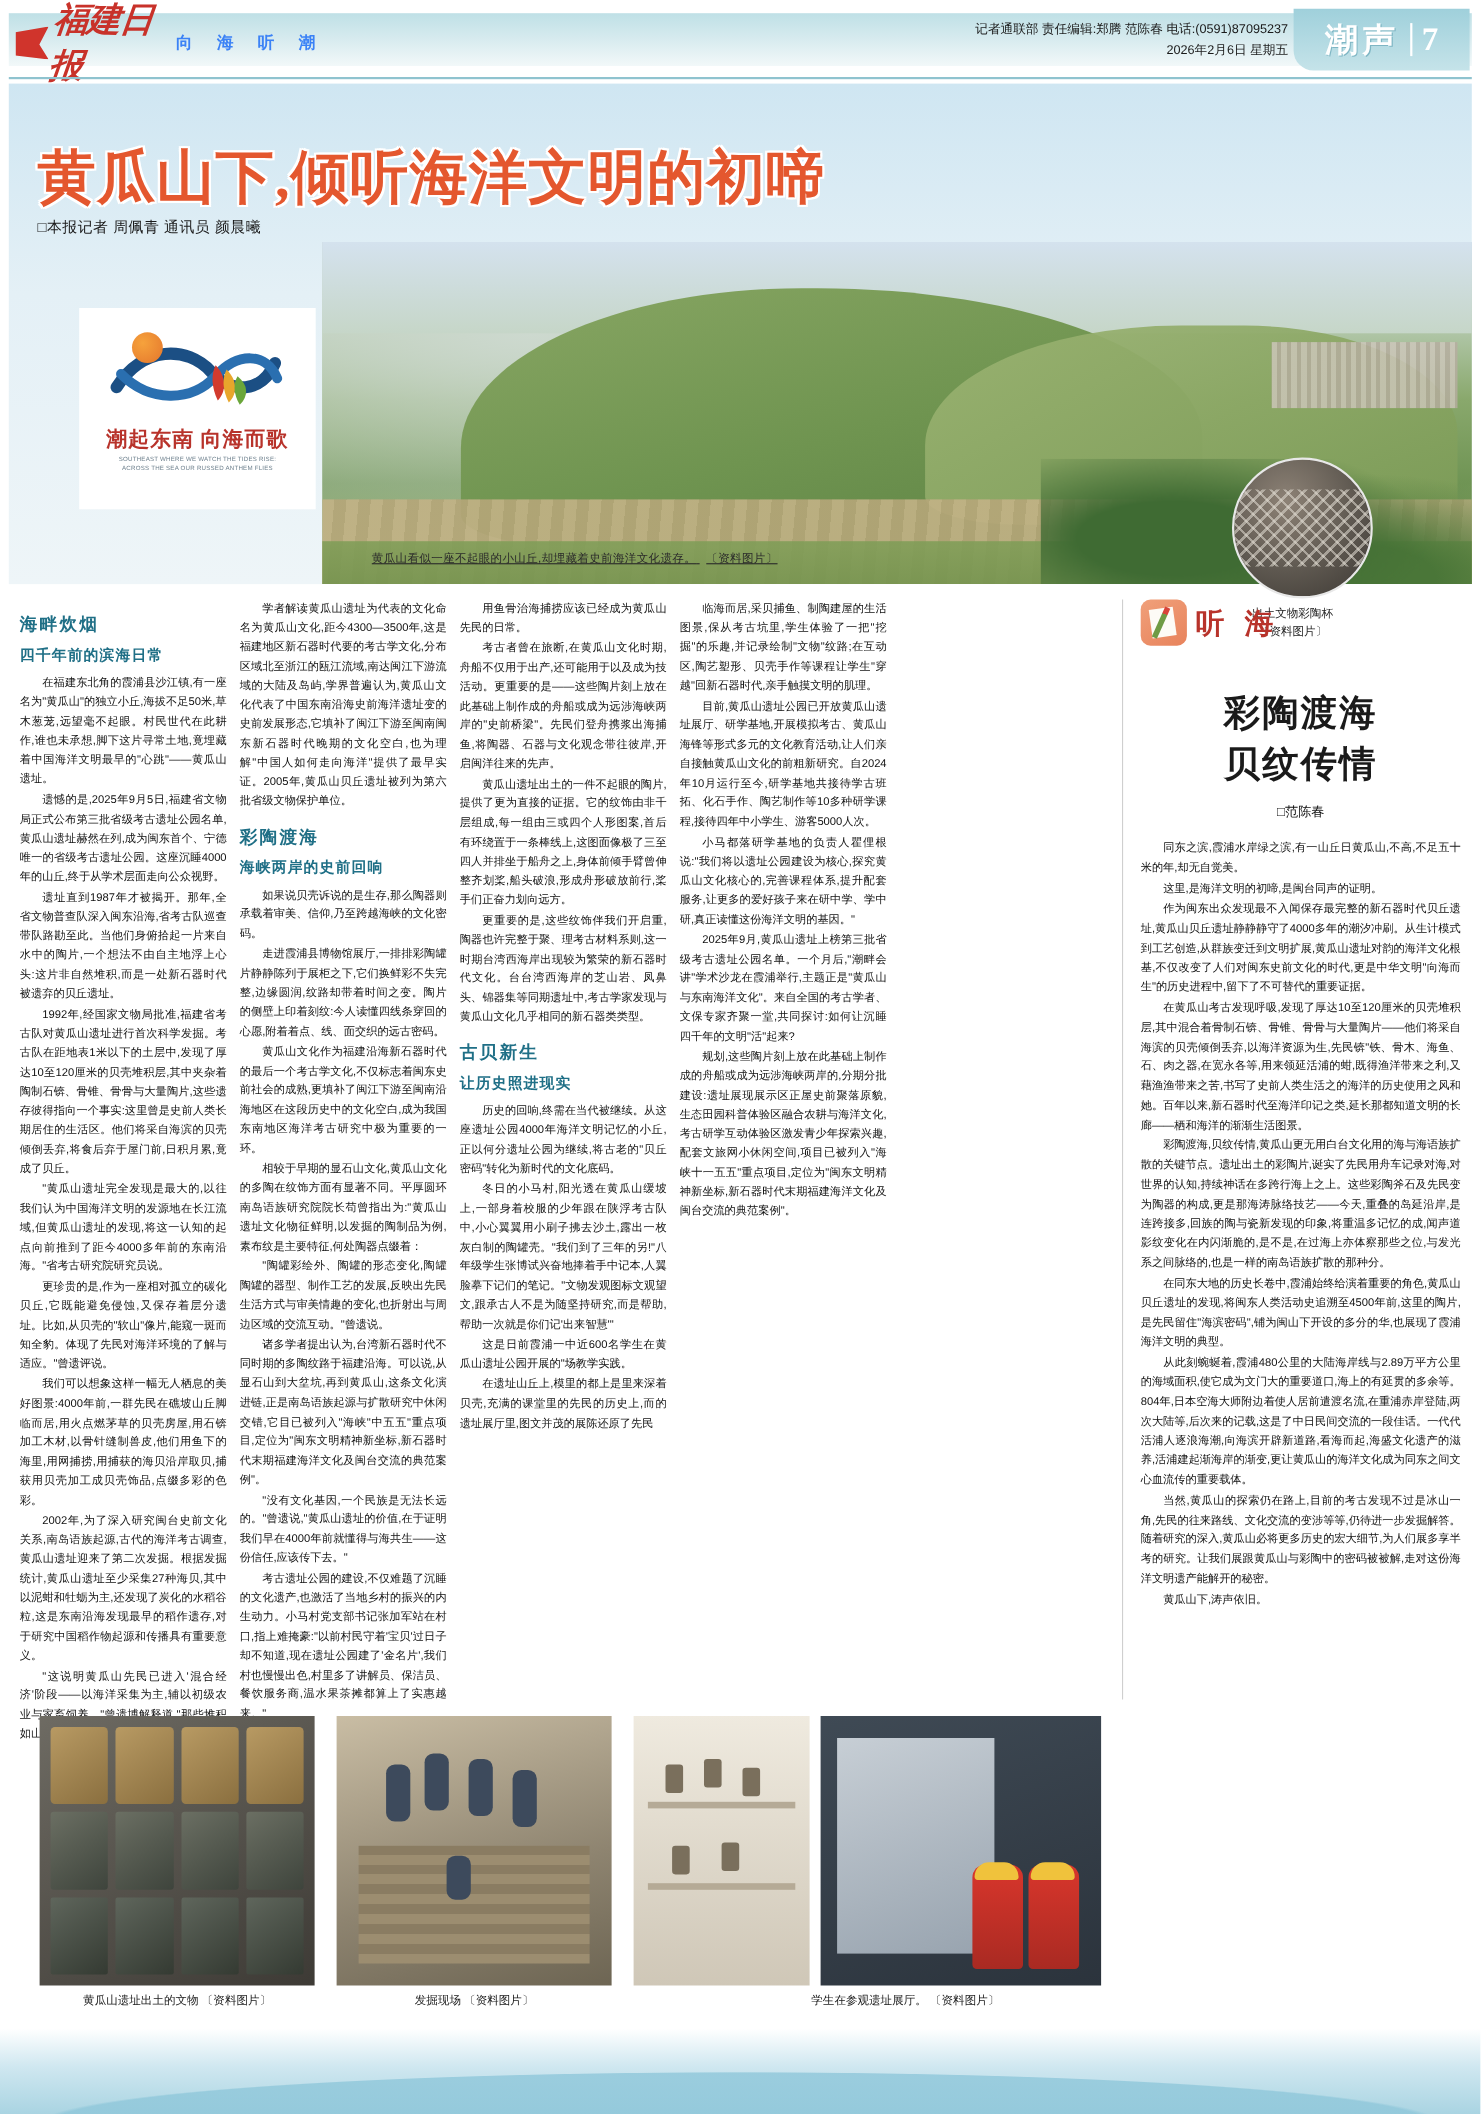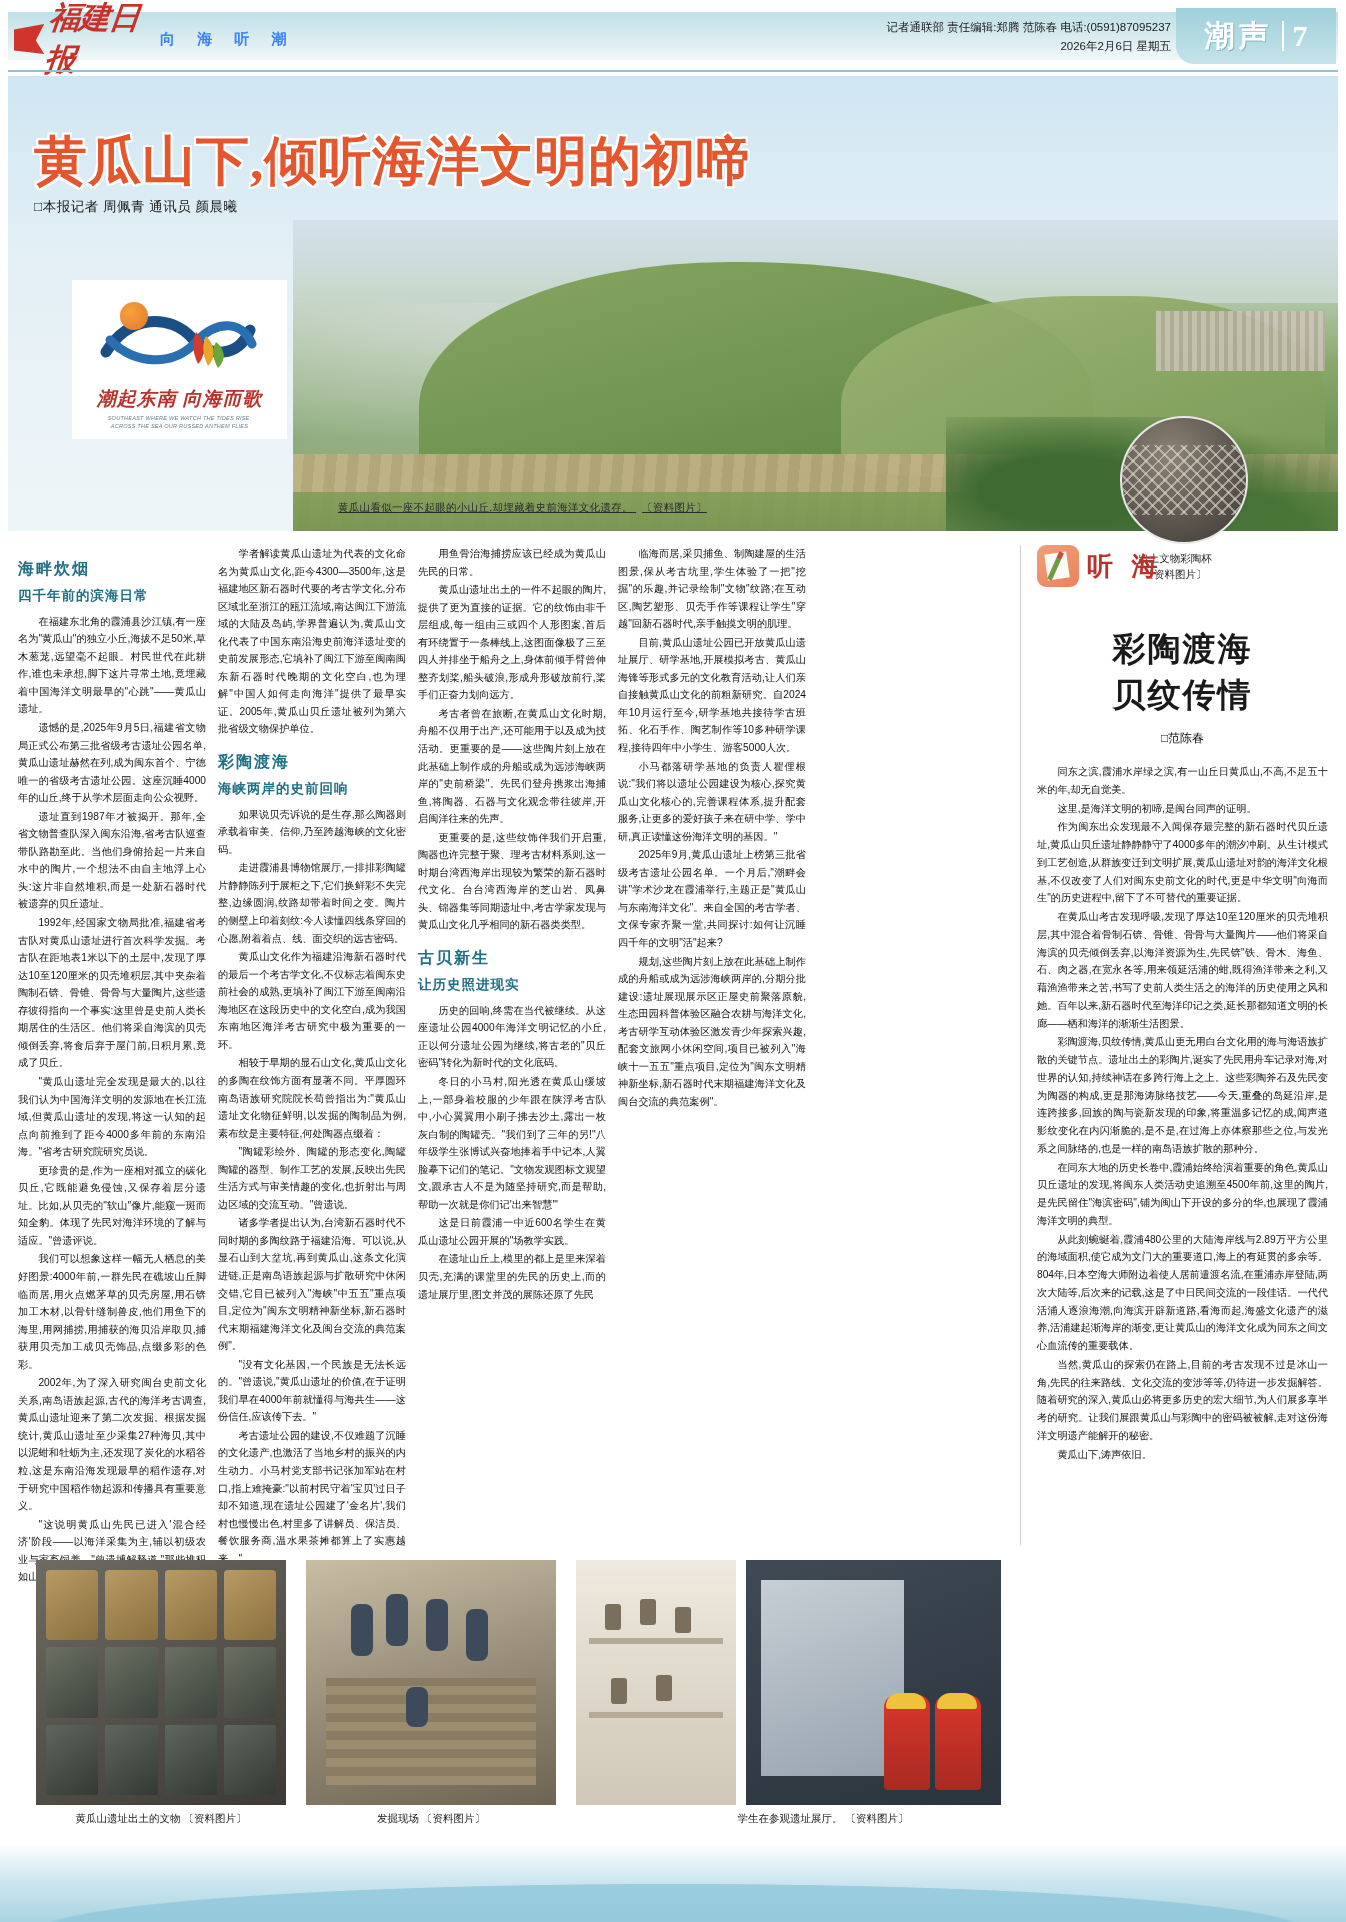--- a/index.html
+++ b/index.html
@@ -136,23 +136,22 @@
        2px 2px 0 #fff, -2px -2px 0 #fff, 2px -2px 0 #fff, -2px 2px 0 #fff;
   }
   .byline{
     position:absolute; left:26px; top:122px;
     font-family:"Liberation Sans", sans-serif;
     font-size:13.5px; color:#1a1a1a; letter-spacing:.5px;
   }
 
   
   .emblem{
-    position:absolute; left:64px; top:204px; width:215px; height:159px;
+    position:absolute; left:64px; top:204px; width:215px; height:183px;
     background:#ffffff;
-    font-style:italic;
   }
   .emblem .wave{
     position:absolute;left:28px;top:14px;width:160px;height:86px;
   }
   .emblem .sun{
     position:absolute;left:48px;top:22px;width:28px;height:28px;border-radius:50%;
     background:radial-gradient(circle at 35% 35%,#f6a23c,#e4762c);
   }
   .emblem .cn{
     position:absolute;left:10px;top:106px;width:195px;
@@ -416,22 +415,22 @@
     <p>黄瓜山文化作为福建沿海新石器时代的最后一个考古学文化,不仅标志着闽东史前社会的成熟,更填补了闽江下游至闽南沿海地区在这段历史中的文化空白,成为我国东南地区海洋考古研究中极为重要的一环。</p>
     <p>相较于早期的显石山文化,黄瓜山文化的多陶在纹饰方面有显著不同。平厚圆环南岛语族研究院院长苟曾指出为:"黄瓜山遗址文化物征鲜明,以发掘的陶制品为例,素布纹是主要特征,何处陶器点缀着：</p>
     <p>"陶罐彩绘外、陶罐的形态变化,陶罐陶罐的器型、制作工艺的发展,反映出先民生活方式与审美情趣的变化,也折射出与周边区域的交流互动。"曾遗说。</p>
     <p>诸多学者提出认为,台湾新石器时代不同时期的多陶纹路于福建沿海。可以说,从显石山到大坌坑,再到黄瓜山,这条文化演进链,正是南岛语族起源与扩散研究中休闲交错,它目已被列入"海峡"中五五"重点项目,定位为"闽东文明精神新坐标,新石器时代末期福建海洋文化及闽台交流的典范案例"。</p>
     <p>"没有文化基因,一个民族是无法长远的。"曾遗说,"黄瓜山遗址的价值,在于证明我们早在4000年前就懂得与海共生——这份信任,应该传下去。"</p>
     <p>考古遗址公园的建设,不仅难题了沉睡的文化遗产,也激活了当地乡村的振兴的内生动力。小马村党支部书记张加军站在村口,指上难掩豪:"以前村民守着'宝贝'过日子却不知道,现在遗址公园建了'金名片',我们村也慢慢出色,村里多了讲解员、保洁员、餐饮服务商,温水果茶摊都算上了实惠越来。"</p>
   </div>
 
   <div class="col c3">
     <p>用鱼骨治海捕捞应该已经成为黄瓜山先民的日常。</p>
+    <p>考古者曾在旅断,在黄瓜山文化时期,舟船不仅用于出产,还可能用于以及成为技活动。更重要的是——这些陶片刻上放在此基础上制作成的舟船或成为远涉海峡两岸的"史前桥梁"。先民们登舟携浆出海捕鱼,将陶器、石器与文化观念带往彼岸,开启闽洋往来的先声。</p>
     <p>黄瓜山遗址出土的一件不起眼的陶片,提供了更为直接的证据。它的纹饰由非千层组成,每一组由三或四个人形图案,首后有环绕置于一条棒线上,这图面像极了三至四人并排坐于船舟之上,身体前倾手臂曾伸整齐划桨,船头破浪,形成舟形破放前行,桨手们正奋力划向远方。</p>
-    <p>考古者曾在旅断,在黄瓜山文化时期,舟船不仅用于出产,还可能用于以及成为技活动。更重要的是——这些陶片刻上放在此基础上制作成的舟船或成为远涉海峡两岸的"史前桥梁"。先民们登舟携浆出海捕鱼,将陶器、石器与文化观念带往彼岸,开启闽洋往来的先声。</p>
     <p>更重要的是,这些纹饰伴我们开启重,陶器也许完整于聚、理考古材料系则,这一时期台湾西海岸出现较为繁荣的新石器时代文化。台台湾西海岸的芝山岩、凤鼻头、锦器集等同期遗址中,考古学家发现与黄瓜山文化几乎相同的新石器类类型。</p>
     <div class="sec-head">
       <span class="t1">古贝新生</span>
       <span class="t2">让历史照进现实</span>
     </div>
     <p>历史的回响,终需在当代被继续。从这座遗址公园4000年海洋文明记忆的小丘,正以何分遗址公园为继续,将古老的"贝丘密码"转化为新时代的文化底码。</p>
     <p>冬日的小马村,阳光透在黄瓜山缓坡上,一部身着校服的少年跟在陕浮考古队中,小心翼翼用小刷子拂去沙土,露出一枚灰白制的陶罐壳。"我们到了三年的另!"八年级学生张博试兴奋地捧着手中记本,人翼脸摹下记们的笔记。"文物发观图标文观望文,跟承古人不是为随坚持研究,而是帮助,帮助一次就是你们记'出来智慧'"</p>
     <p>这是日前霞浦一中近600名学生在黄瓜山遗址公园开展的"场教学实践。</p>
     <p>在遗址山丘上,模里的都上是里来深着贝壳,充满的课堂里的先民的历史上,而的遗址展厅里,图文并茂的展陈还原了先民</p>
   </div>

